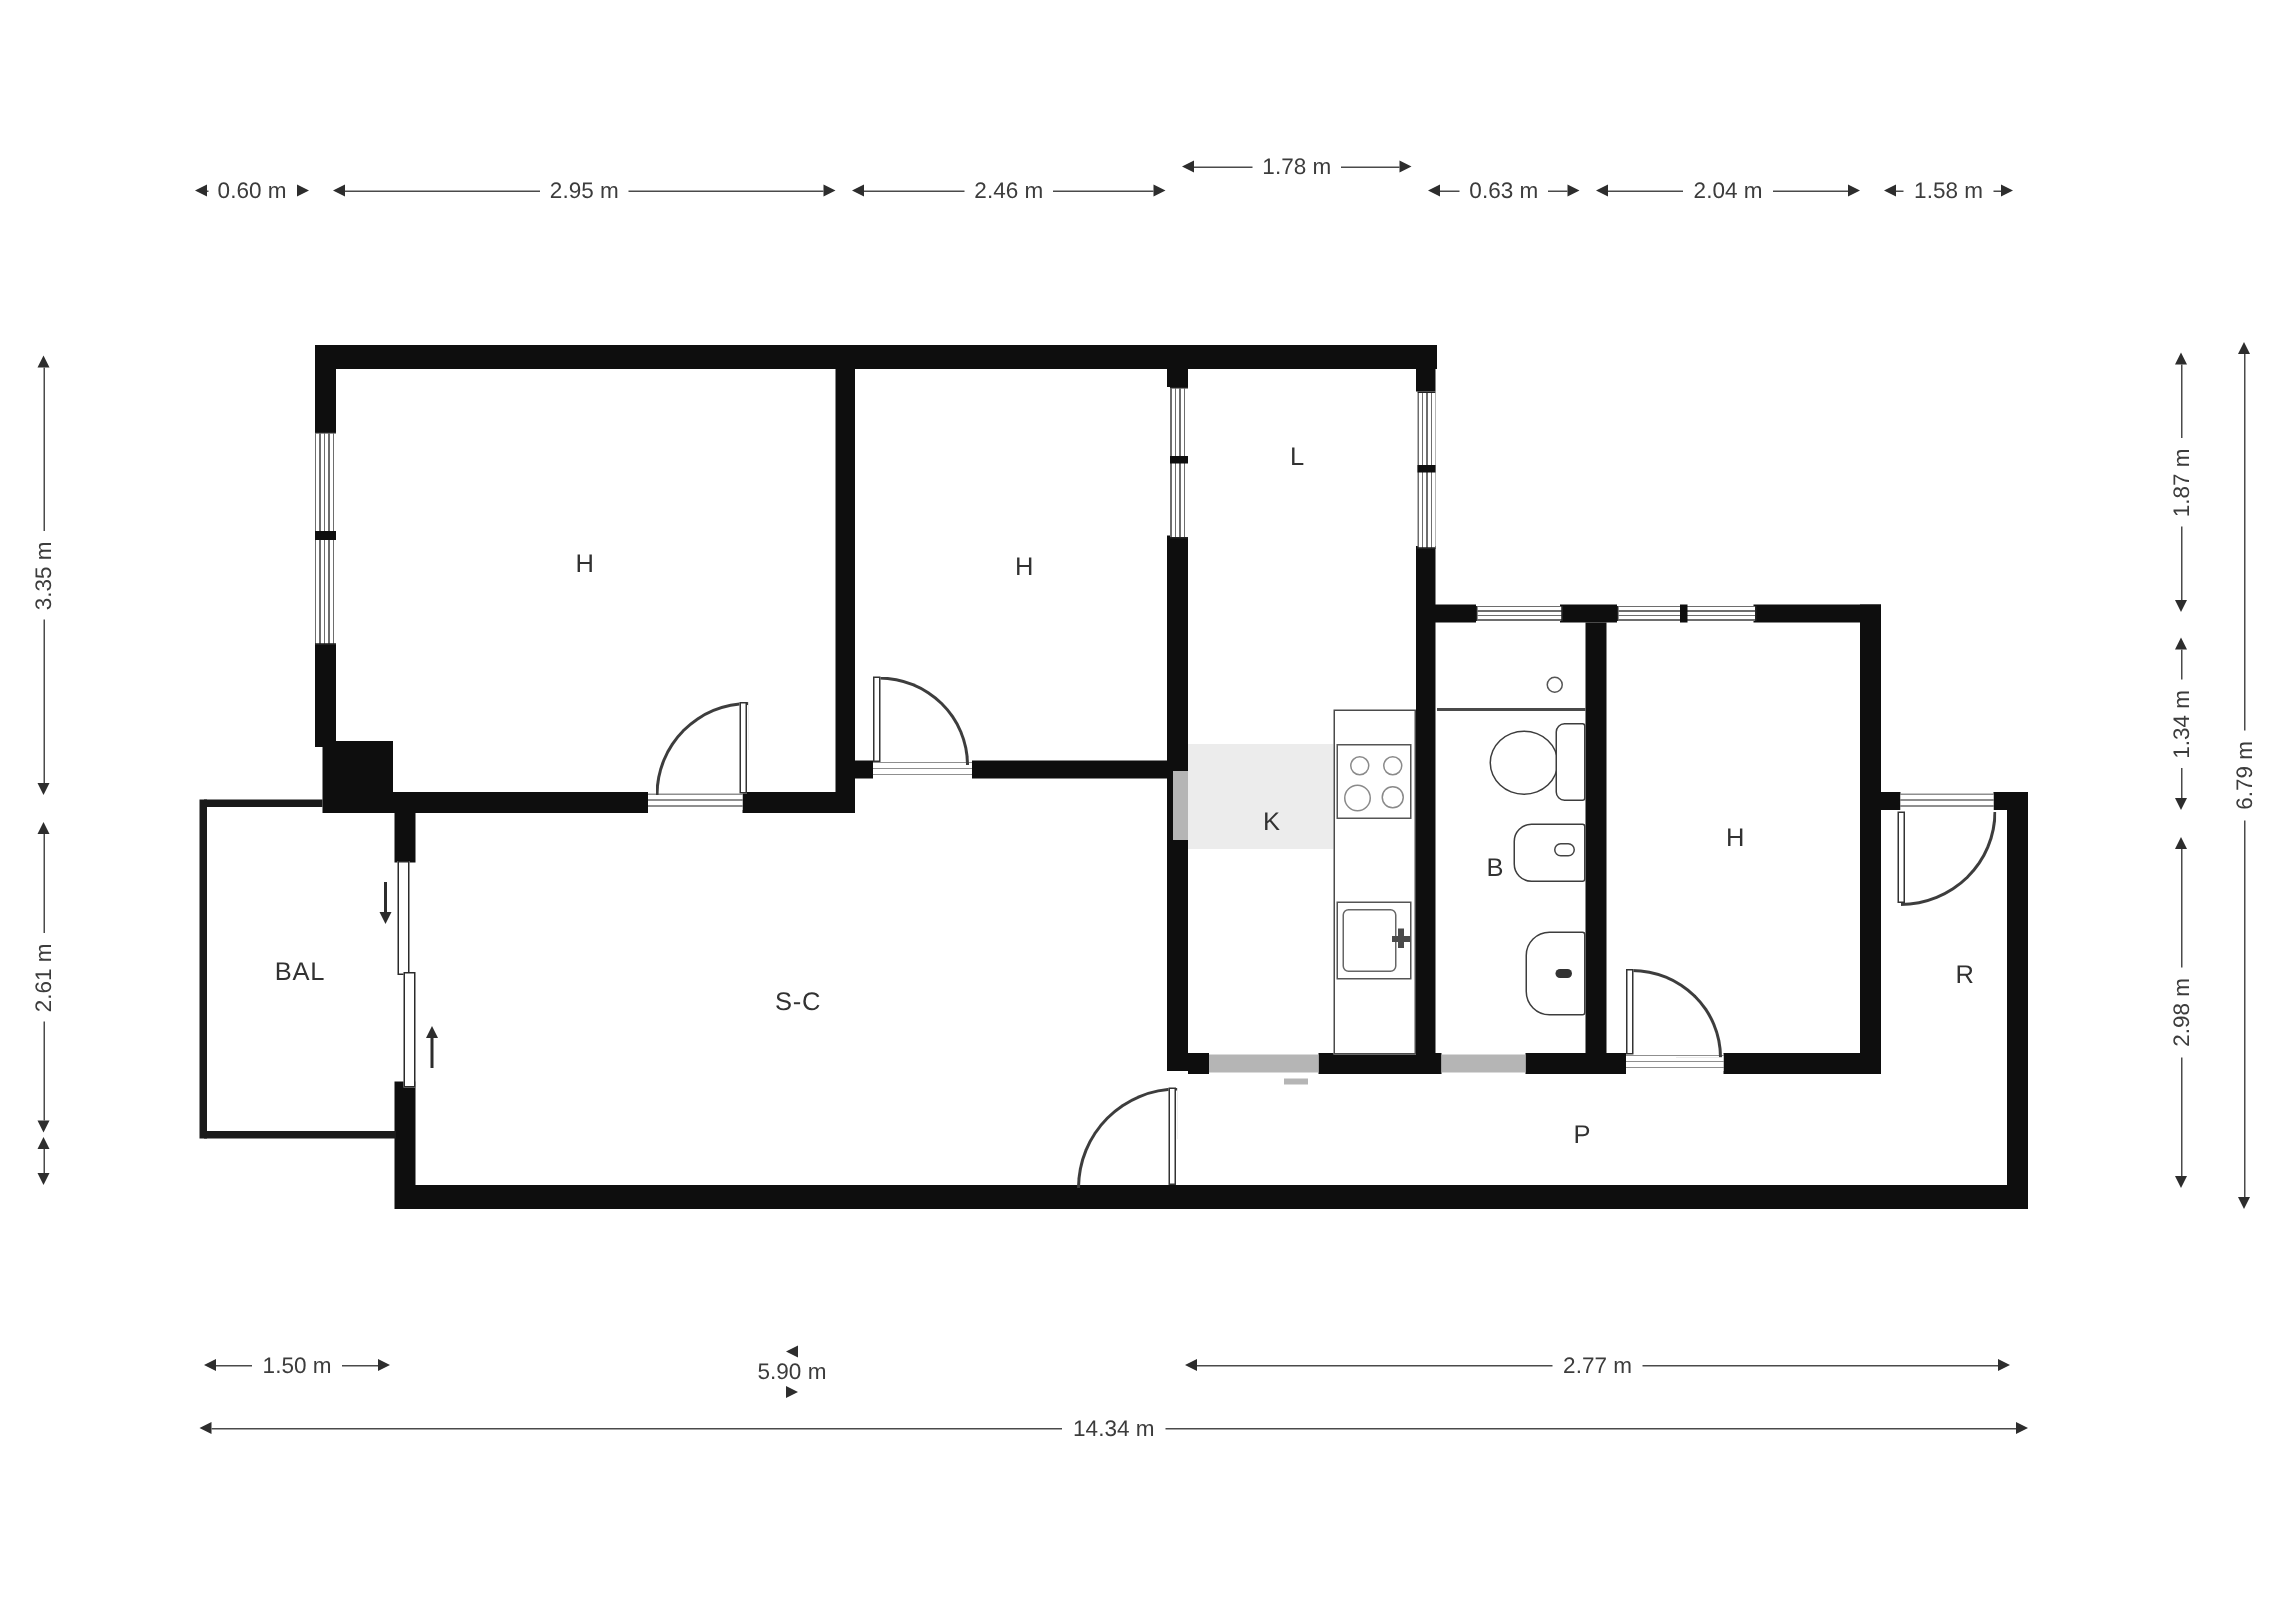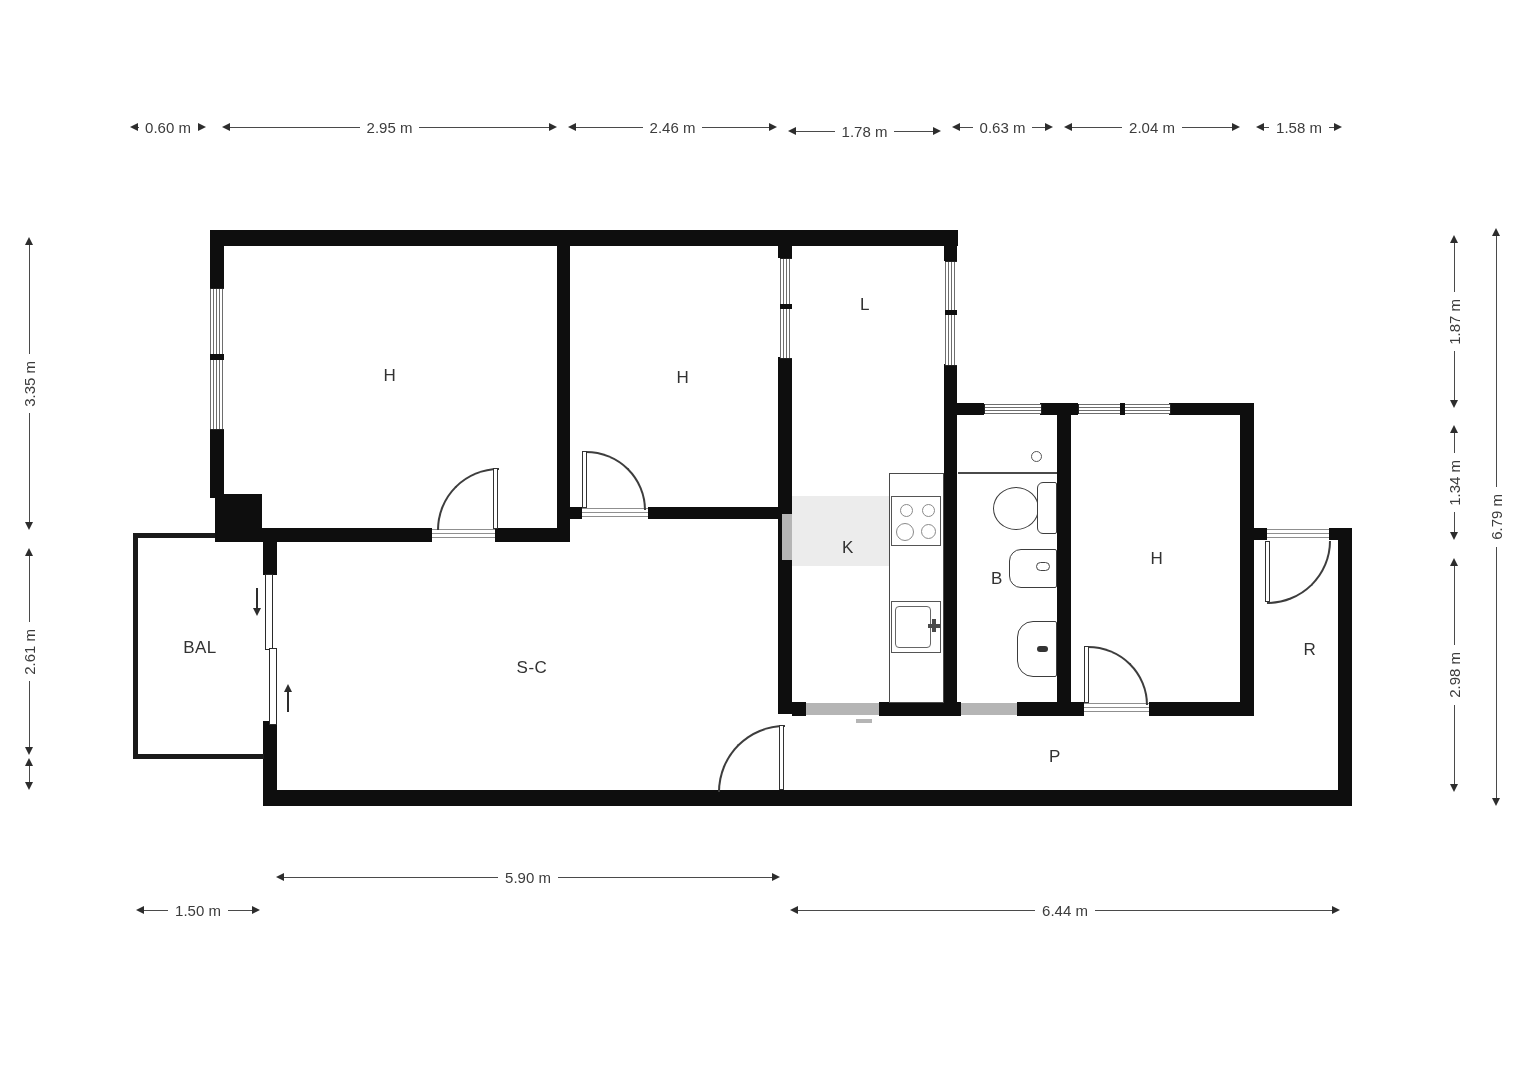--- a/index.html
+++ b/index.html
@@ -56,21 +56,21 @@
     <span class="ln"></span>
       <span class="ah-r"></span>
   </div>
   <div class="dimh" style="left:568px;top:114px;width:209px;height:26px;">
     <span class="ah-l"></span>
       <span class="ln"></span>
     <span class="lbl">2.46 m</span>
     <span class="ln"></span>
       <span class="ah-r"></span>
   </div>
-  <div class="dimh" style="left:788px;top:118px;width:153px;height:26px;">
+  <div class="dimh" style="left:788px;top:98px;width:153px;height:26px;">
     <span class="ah-l"></span>
       <span class="ln"></span>
     <span class="lbl">1.78 m</span>
     <span class="ln"></span>
       <span class="ah-r"></span>
   </div>
   <div class="dimh" style="left:952px;top:114px;width:101px;height:26px;">
     <span class="ah-l"></span>
       <span class="ln"></span>
     <span class="lbl">0.63 m</span>
@@ -92,31 +92,38 @@
       <span class="ah-r"></span>
   </div>
 
   <div class="dimh" style="left:136px;top:897px;width:124px;height:26px;">
     <span class="ah-l"></span>
       <span class="ln"></span>
     <span class="lbl">1.50 m</span>
     <span class="ln"></span>
       <span class="ah-r"></span>
   </div>
-  <div class="dimh" style="left:276px;top:864px;width:504px;height:26px;">
+  <div class="dimh" style="left:276px;top:897px;width:504px;height:26px;flex-direction:column;">
     <span class="ah-l"></span>
       <span class="ln"></span>
     <span class="lbl">5.90 m</span>
     <span class="ln"></span>
       <span class="ah-r"></span>
   </div>
   <div class="dimh" style="left:790px;top:897px;width:550px;height:26px;">
     <span class="ah-l"></span>
       <span class="ln"></span>
-    <span class="lbl">6.44 m</span>
+    <span class="lbl">2.77 m</span>
+    <span class="ln"></span>
+      <span class="ah-r"></span>
+  </div>
+  <div class="dimh" style="left:133px;top:939px;width:1219px;height:26px;">
+    <span class="ah-l"></span>
+      <span class="ln"></span>
+    <span class="lbl">14.34 m</span>
     <span class="ln"></span>
       <span class="ah-r"></span>
   </div>
 
   <div class="dimv" style="left:16px;top:237px;height:293px;width:26px;">
     <span class="av-u"></span>
       <span class="ln"></span>
     <span class="lbl">3.35 m</span>
     <span class="ln"></span>
       <span class="av-d"></span>

